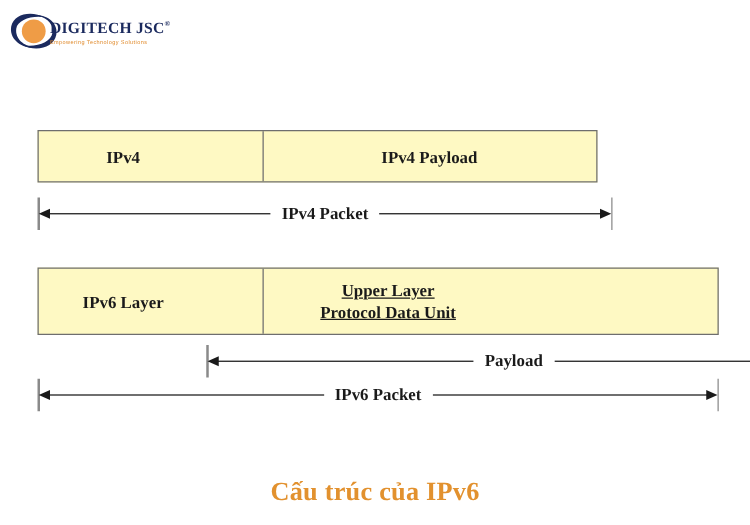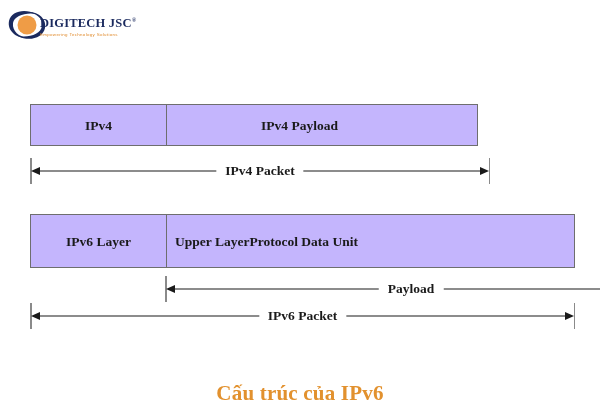--- a/index.html
+++ b/index.html
@@ -22,38 +22,38 @@
     color:#1b2a5e;line-height:13px;white-space:nowrap;
   }
   .logo-reg{font-size:6px;vertical-align:super;color:#1b2a5e;}
   .logo-tag{
     font-family:"Liberation Sans", sans-serif;
     font-size:4.4px;letter-spacing:.35px;color:#e08a2b;
     margin-top:2px;white-space:nowrap;
   }
 
   
-  .row{position:absolute;display:flex;border:1.5px solid #6e6e6e;background:#c4b5fd;box-sizing:border-box;}
+  .row{position:absolute;display:flex;border:1.5px solid #6e6e6e;background:#fef9c3;box-sizing:border-box;gap:44px;}
   .cell{
     display:flex;align-items:center;justify-content:center;
     text-align:center;box-sizing:border-box;
     font-family:"Liberation Serif", serif;
     font-weight:bold;font-size:13.5px;color:#1a1a1a;
     line-height:17px;
   }
   .cell + .cell{border-left:1.5px solid #6e6e6e;}
 
   #row-ipv4{left:30px;top:104px;width:448px;height:42px;}
   #row-ipv4 .c1{width:135px;}
   #row-ipv4 .c2{width:266px;}
 
   #row-ipv6{left:30px;top:214px;width:545px;height:54px;}
   #row-ipv6 .c1{width:135px;}
   #row-ipv6 .c2{width:206px;}
-  #row-ipv6 .c3{width:200px;flex-direction:row;}
+  #row-ipv6 .c3{width:200px;flex-direction:column;text-decoration:underline;}
 
   
   .span{position:absolute;height:26px;}
   .span .tick{position:absolute;top:0;width:1.5px;height:26px;background:#8a8a8a;}
   .span .tick.left{left:0;}
   .span .tick.right{right:0;}
   .span .bar{
     position:absolute;top:50%;height:0;left:8px;right:8px;
     border-top:1.3px solid #1a1a1a;transform:translateY(-50%);
   }

